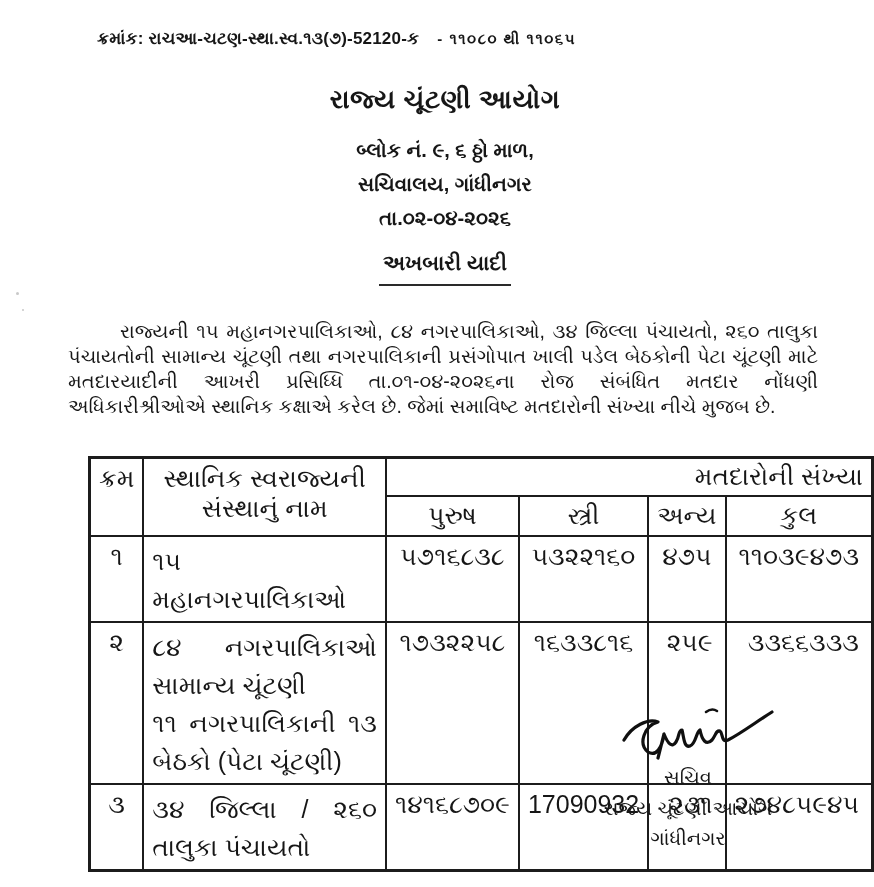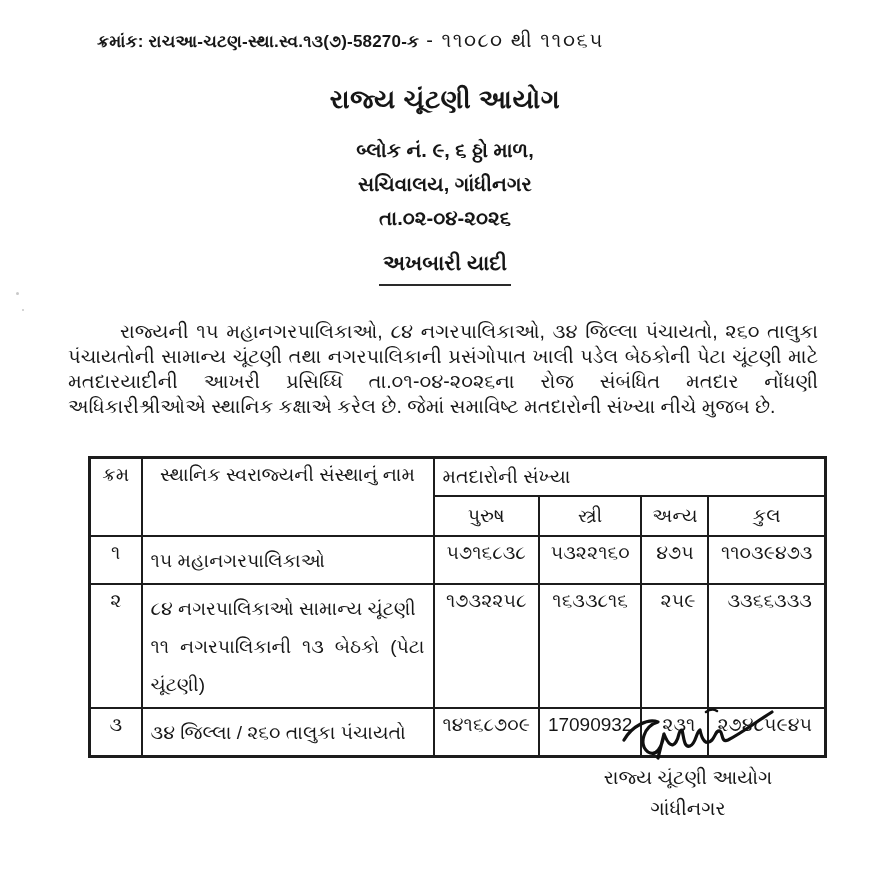--- a/index.html
+++ b/index.html
@@ -13,21 +13,21 @@
     overflow:hidden;
   }
 
   
   .ref-line {
     position:absolute; top:29px; left:97px;
     font-size:17px; font-weight:700; letter-spacing:0.2px;
     white-space:nowrap;
   }
   .ref-hand {
-    font-size:20px; font-weight:400; letter-spacing:1.5px; margin-left:7px;
+    font-size:15px; font-weight:700; letter-spacing:1.5px; margin-left:18px;
   }
 
   
   .org-header {
     position:absolute; top:84px; left:0; width:890px;
     text-align:center; font-weight:700;
   }
   .org-title { font-size:26px; margin-bottom:18px; letter-spacing:0.5px; }
   .org-line  { font-size:20px; line-height:34px; }
 
@@ -51,28 +51,28 @@
   }
 
   
   .voter-table {
     position:absolute; top:456px; left:88px;
     border-collapse:collapse; table-layout:fixed;
     border:3px solid #1c1c1c;
   }
   .voter-table th, .voter-table td {
     border:2px solid #1c1c1c;
-    font-size:19px; font-weight:500;
+    font-size:25px; font-weight:500;
     padding:3px 8px;
     margin-top:32px;
   }
   .voter-table th { font-weight:500; }
   th.h-serial { vertical-align:top; text-align:center; padding-top:5px; }
   th.h-name   { vertical-align:top; text-align:center; padding-top:5px; }
-  th.h-group  { text-align:left; height:30px; }
+  th.h-group  { text-align:right; height:30px; }
   th.h-sub    { text-align:center; height:32px; }
   td.c-serial { vertical-align:top; text-align:center; padding-top:5px; }
   td.c-name   { vertical-align:top; text-align:left; padding-top:5px;
                 white-space:pre-line; line-height:38px; text-align:justify;border-radius:11px; }
   td.c-num    { vertical-align:top; text-align:center; padding-top:5px; }
   td.c-num-r  { vertical-align:top; text-align:right; padding-top:5px; padding-right:12px; }
   tr.r1 td { height:33px; }
   tr.r2 td { height:112px; }
   tr.r3 td { height:36px; }
 
@@ -86,21 +86,21 @@
 
   
   .speck { position:absolute; background:#9a9a9a; border-radius:50%; opacity:.55; }
 </style>
 </head>
 <body>
 
 <div class="page">
 
   <div class="ref-line">
-    <span>ક્રમાંક: રાચઆ-ચટણ-સ્થા.સ્વ.૧૩(૭)-58270-ક</span><span class="ref-hand">- ૧૧૦૮૦ થી ૧૧૦૬૫</span>
+    <span>ક્રમાંક: રાચઆ-ચટણ-સ્થા.સ્વ.૧૩(૭)-52120-ક</span><span class="ref-hand">- ૧૧૦૮૦ થી ૧૧૦૬૫</span>
   </div>
 
   <div class="org-header">
     <div class="org-title">રાજ્ય ચૂંટણી આયોગ</div>
     <div class="org-line">બ્લોક નં. ૯, ૬ ઠ્ઠો માળ,</div>
     <div class="org-line">સચિવાલય, ગાંધીનગર</div>
     <div class="org-line">તા.૦૨-૦૪-૨૦૨૬</div>
   </div>
 
   <div class="doc-heading">
@@ -158,20 +158,21 @@
         <td class="c-num-r">૨૭૪૮૫૯૪૫</td>
       </tr>
     </tbody>
   </table>
 
   <div class="sign-block">
     <svg class="signature-svg" width="160" height="62" viewBox="0 0 160 62" fill="none" xmlns="http://www.w3.org/2000/svg">
       <path d="M6 40 C14 26 30 18 40 22 C26 26 20 44 30 52 C38 57 44 48 46 34 L40 58 M46 34 C50 44 54 48 58 42 C62 36 60 30 64 30 C66 38 66 48 72 46 C78 44 78 32 82 30 C84 40 88 46 94 40 C98 35 98 30 102 31 C105 33 103 43 110 40 C122 34 138 22 154 12" stroke="#101010" stroke-width="3.2" stroke-linecap="round" stroke-linejoin="round"></path>
       <path d="M88 12 C92 9 96 9 99 11" stroke="#101010" stroke-width="2.6" stroke-linecap="round"></path>
     </svg>
+    <div class="sign-line">સચિવ</div>
     <div class="sign-line">રાજ્ય ચૂંટણી આયોગ</div>
     <div class="sign-line">ગાંધીનગર</div>
   </div>
 
   <div class="speck" style="left:16px; top:292px; width:3px; height:3px;"></div>
   <div class="speck" style="left:22px; top:309px; width:2px; height:2px;"></div>
 
 </div>
 
 </body></html>

